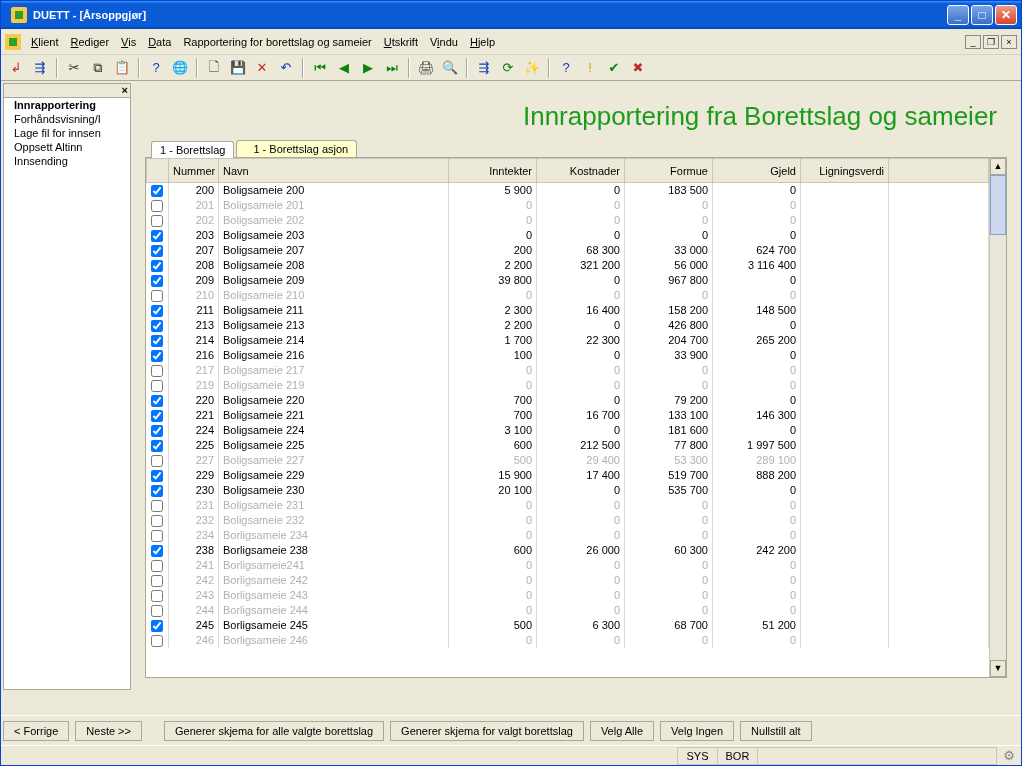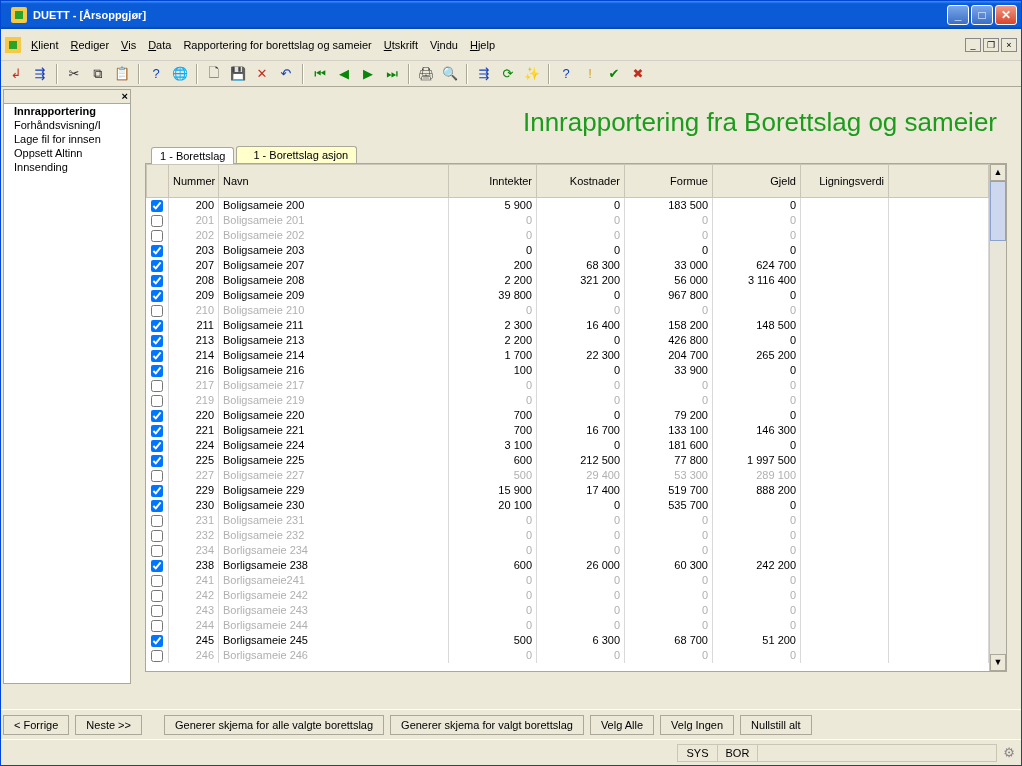--- a/index.html
+++ b/index.html
@@ -51,21 +51,21 @@
   .mdibtns {
     display: flex; gap: 2px; margin-left: auto;
   }
   .mdibtn {
     width: 16px; height: 14px;
     border: 1px solid #888;
     background: #ece9d8;
     font-size: 9px; line-height: 12px; text-align: center;
   }
   .menubar {
-    height: 32px;
+    height: 26px;
     background: #ece9d8;
     display: flex;
     align-items: center;
     padding: 0 4px;
     border-bottom: 1px solid #d4d0c8;
   }
   .menubar .mi { padding: 2px 6px; cursor: default; }
   .menubar .mi u { text-decoration: underline; }
   .menubar .miconleft {
     width:16px; height:16px; margin-right:4px;
@@ -168,21 +168,21 @@
     border-collapse: collapse;
     width: 100%;
     table-layout: fixed;
   }
   table.datagrid th {
     background: #ece9d8;
     border: 1px solid #c9c6b8;
     font-weight: normal;
     padding: 2px 4px;
     font-size: 11px;
-    height: 33px;
+    height: 24px;
   }
   table.datagrid td {
     border-right: 1px solid #d9d9d9;
     padding: 0 4px;
     height: 15px;
     font-size: 11px;
     white-space: nowrap;
     overflow: hidden;
   }
   .col-chk { width: 22px; text-align:center; }
@@ -211,21 +211,21 @@
     gap: 6px;
   }
   .btn {
     border: 1px solid #aca899;
     background: #ece9d8;
     padding: 3px 10px;
     font-size: 11px;
     cursor: default;
   }
   .statusbar {
-    height: 26px;
+    height: 20px;
     background: #ece9d8;
     border-top: 1px solid #fff;
     display: flex;
     align-items: center;
     font-size: 11px;
   }
   .statusbar .cell {
     border: 1px solid #c9c6b8;
     padding: 1px 8px;
     margin-left: -1px;

